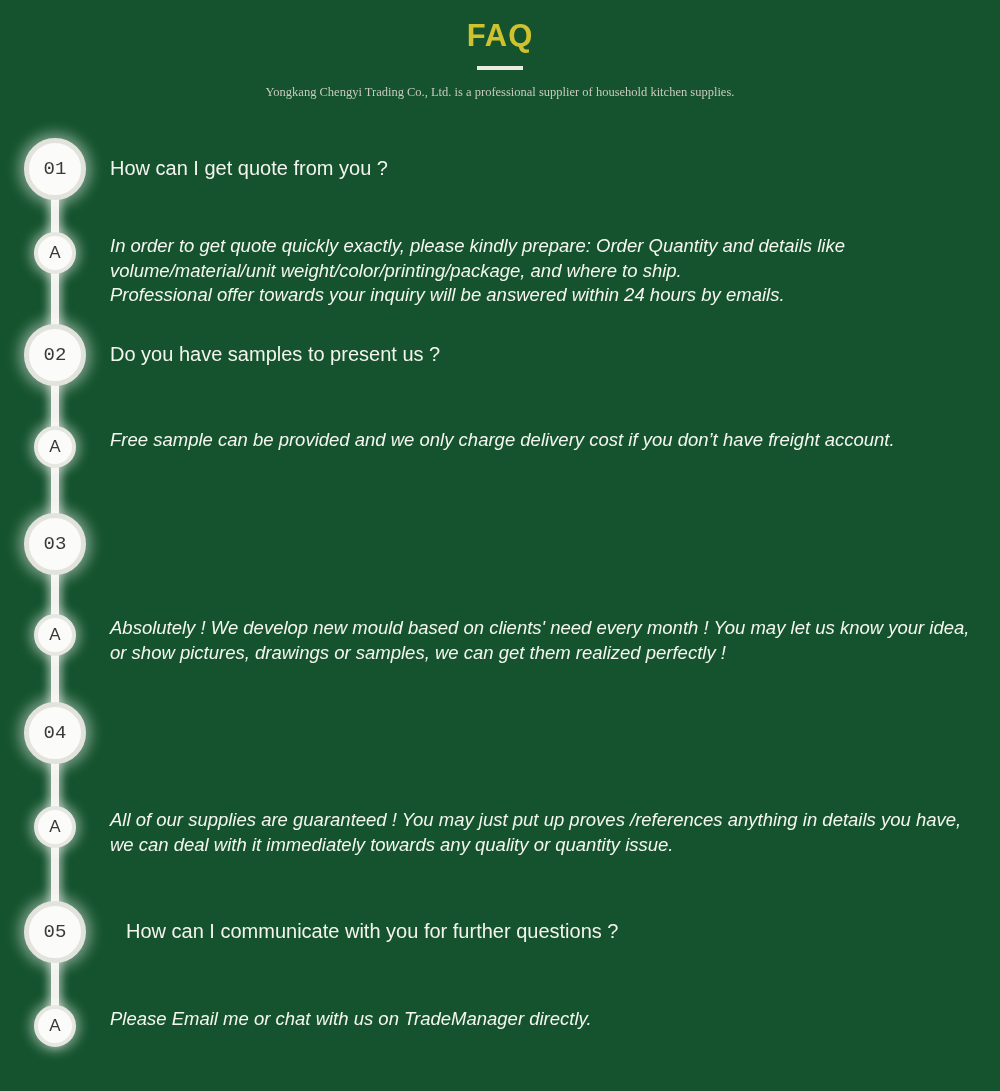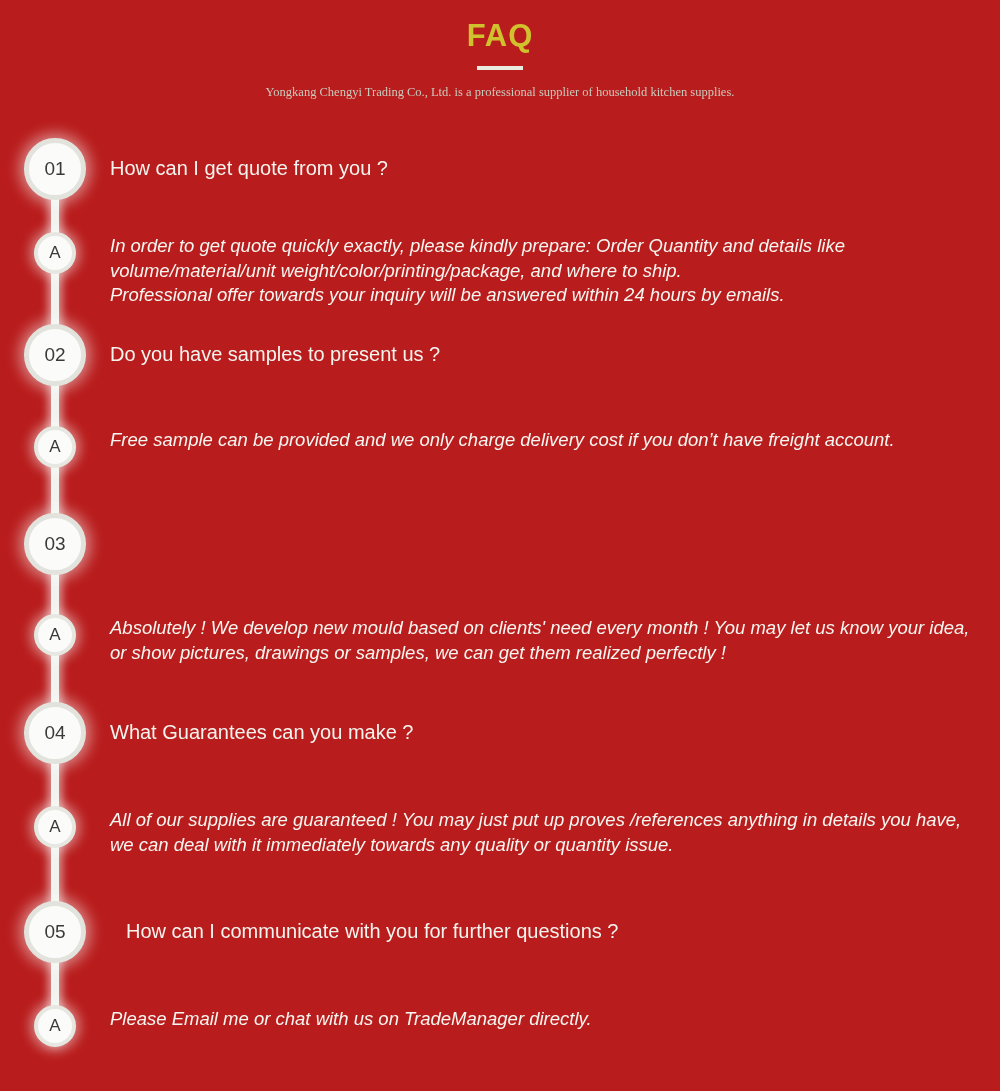--- a/index.html
+++ b/index.html
@@ -9,21 +9,21 @@
     height: 1091px;
     background: #474b2a;
     font-family: "Liberation Sans", sans-serif;
     overflow: hidden;
   }
 
   #page {
     position: relative;
     width: 1000px;
     height: 1091px;
-    background: #b91c1c;
+    background: #14532d;
   }
 
   
   .header {
     position: absolute;
     top: 0; left: 0;
     width: 1000px;
     text-align: center;
     padding-top: 18px;
   }
@@ -93,20 +93,21 @@
     z-index: 3;
   }
 
   .badge.q {
     width: 62px;
     height: 62px;
     margin-left: 24px;
     border: 5px solid #e2e3dd;
     font-size: 19px;
     box-shadow: 0 0 14px 5px rgba(255,255,255,0.45);
+    font-family: Liberation Mono, monospace;
   }
 
   .badge.a {
     width: 42px;
     height: 42px;
     margin-left: 34px;
     border: 4px solid #e6e7e1;
     font-size: 17px;
     box-shadow: 0 0 12px 4px rgba(255,255,255,0.45);
   }
@@ -220,23 +221,20 @@
     </div>
     <div class="text-col">
       <div class="a-text">Absolutely ! We develop new mould based on clients' need every month ! You may let us know your idea, or show pictures, drawings or samples, we can get them realized perfectly !</div>
     </div>
   </div>
 
   <div class="row" id="row-q4">
     <div class="badge-col">
       <div class="badge q">04</div>
     </div>
-    <div class="text-col">
-      <div class="q-text">What Guarantees can you make ?</div>
-    </div>
   </div>
 
   <div class="row" id="row-a4">
     <div class="badge-col">
       <div class="badge a">A</div>
     </div>
     <div class="text-col">
       <div class="a-text">All of our supplies are guaranteed ! You may just put up proves /references anything in details you have, we can deal with it immediately towards any quality or quantity issue.</div>
     </div>
   </div>

